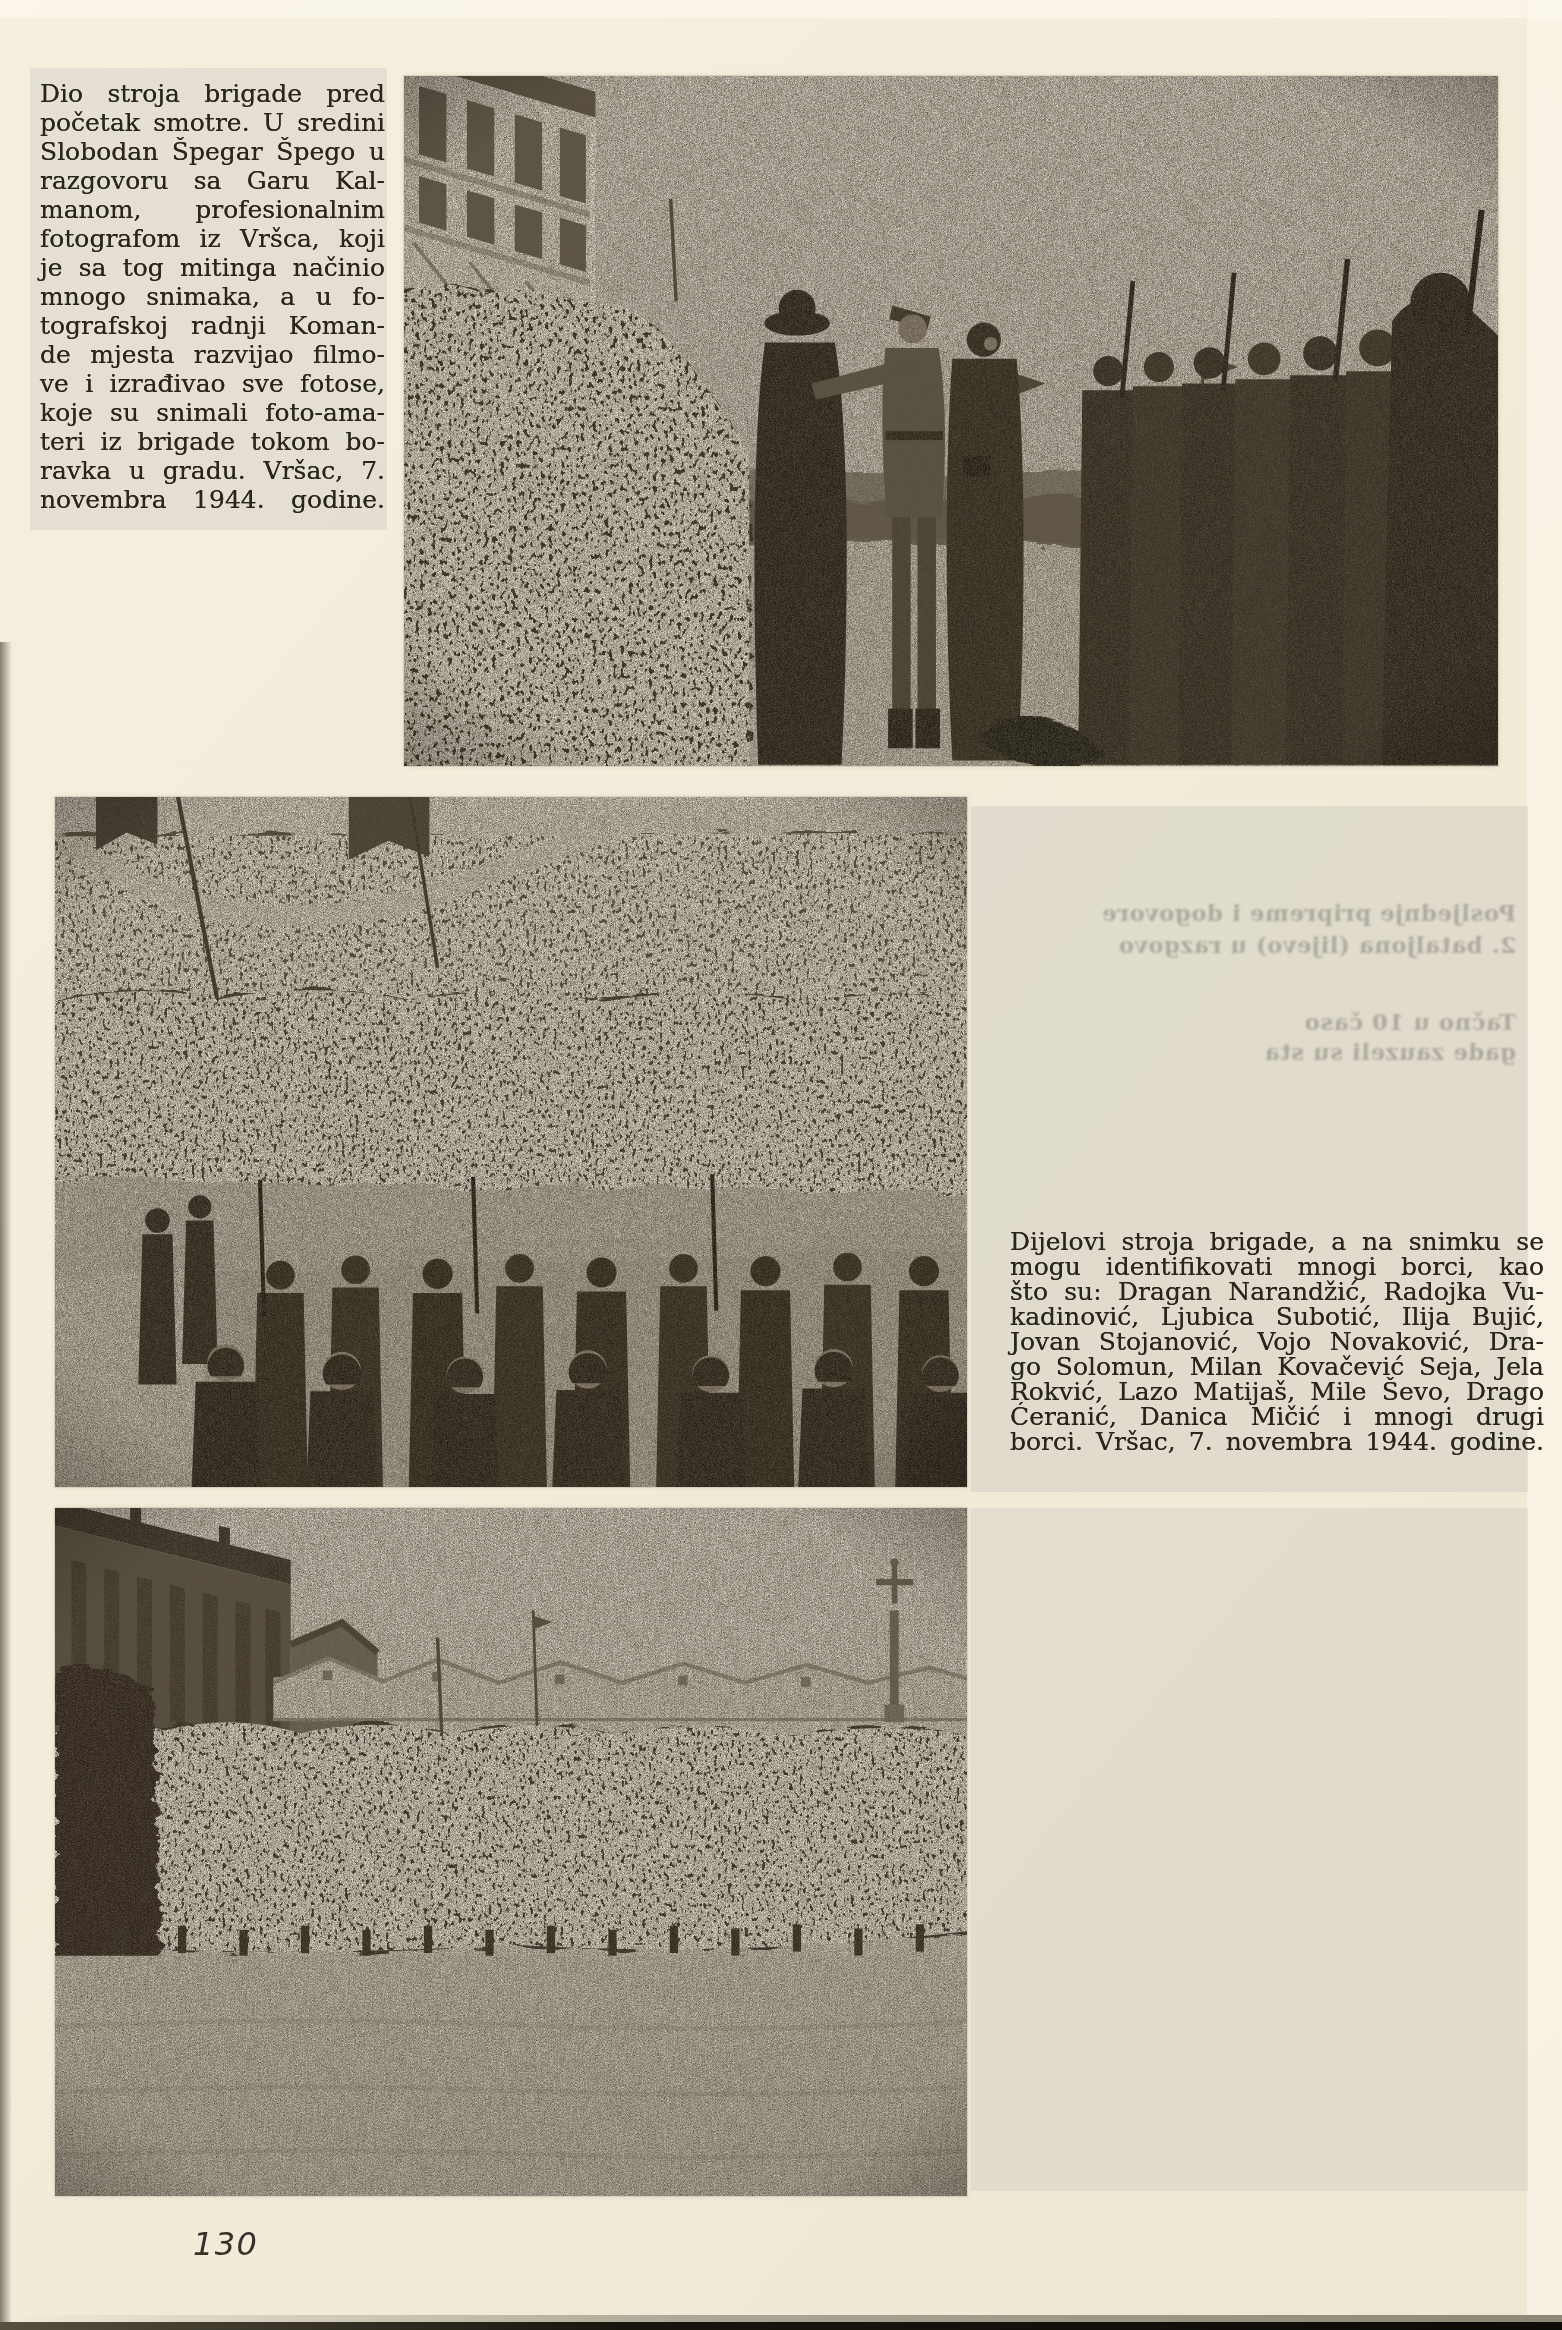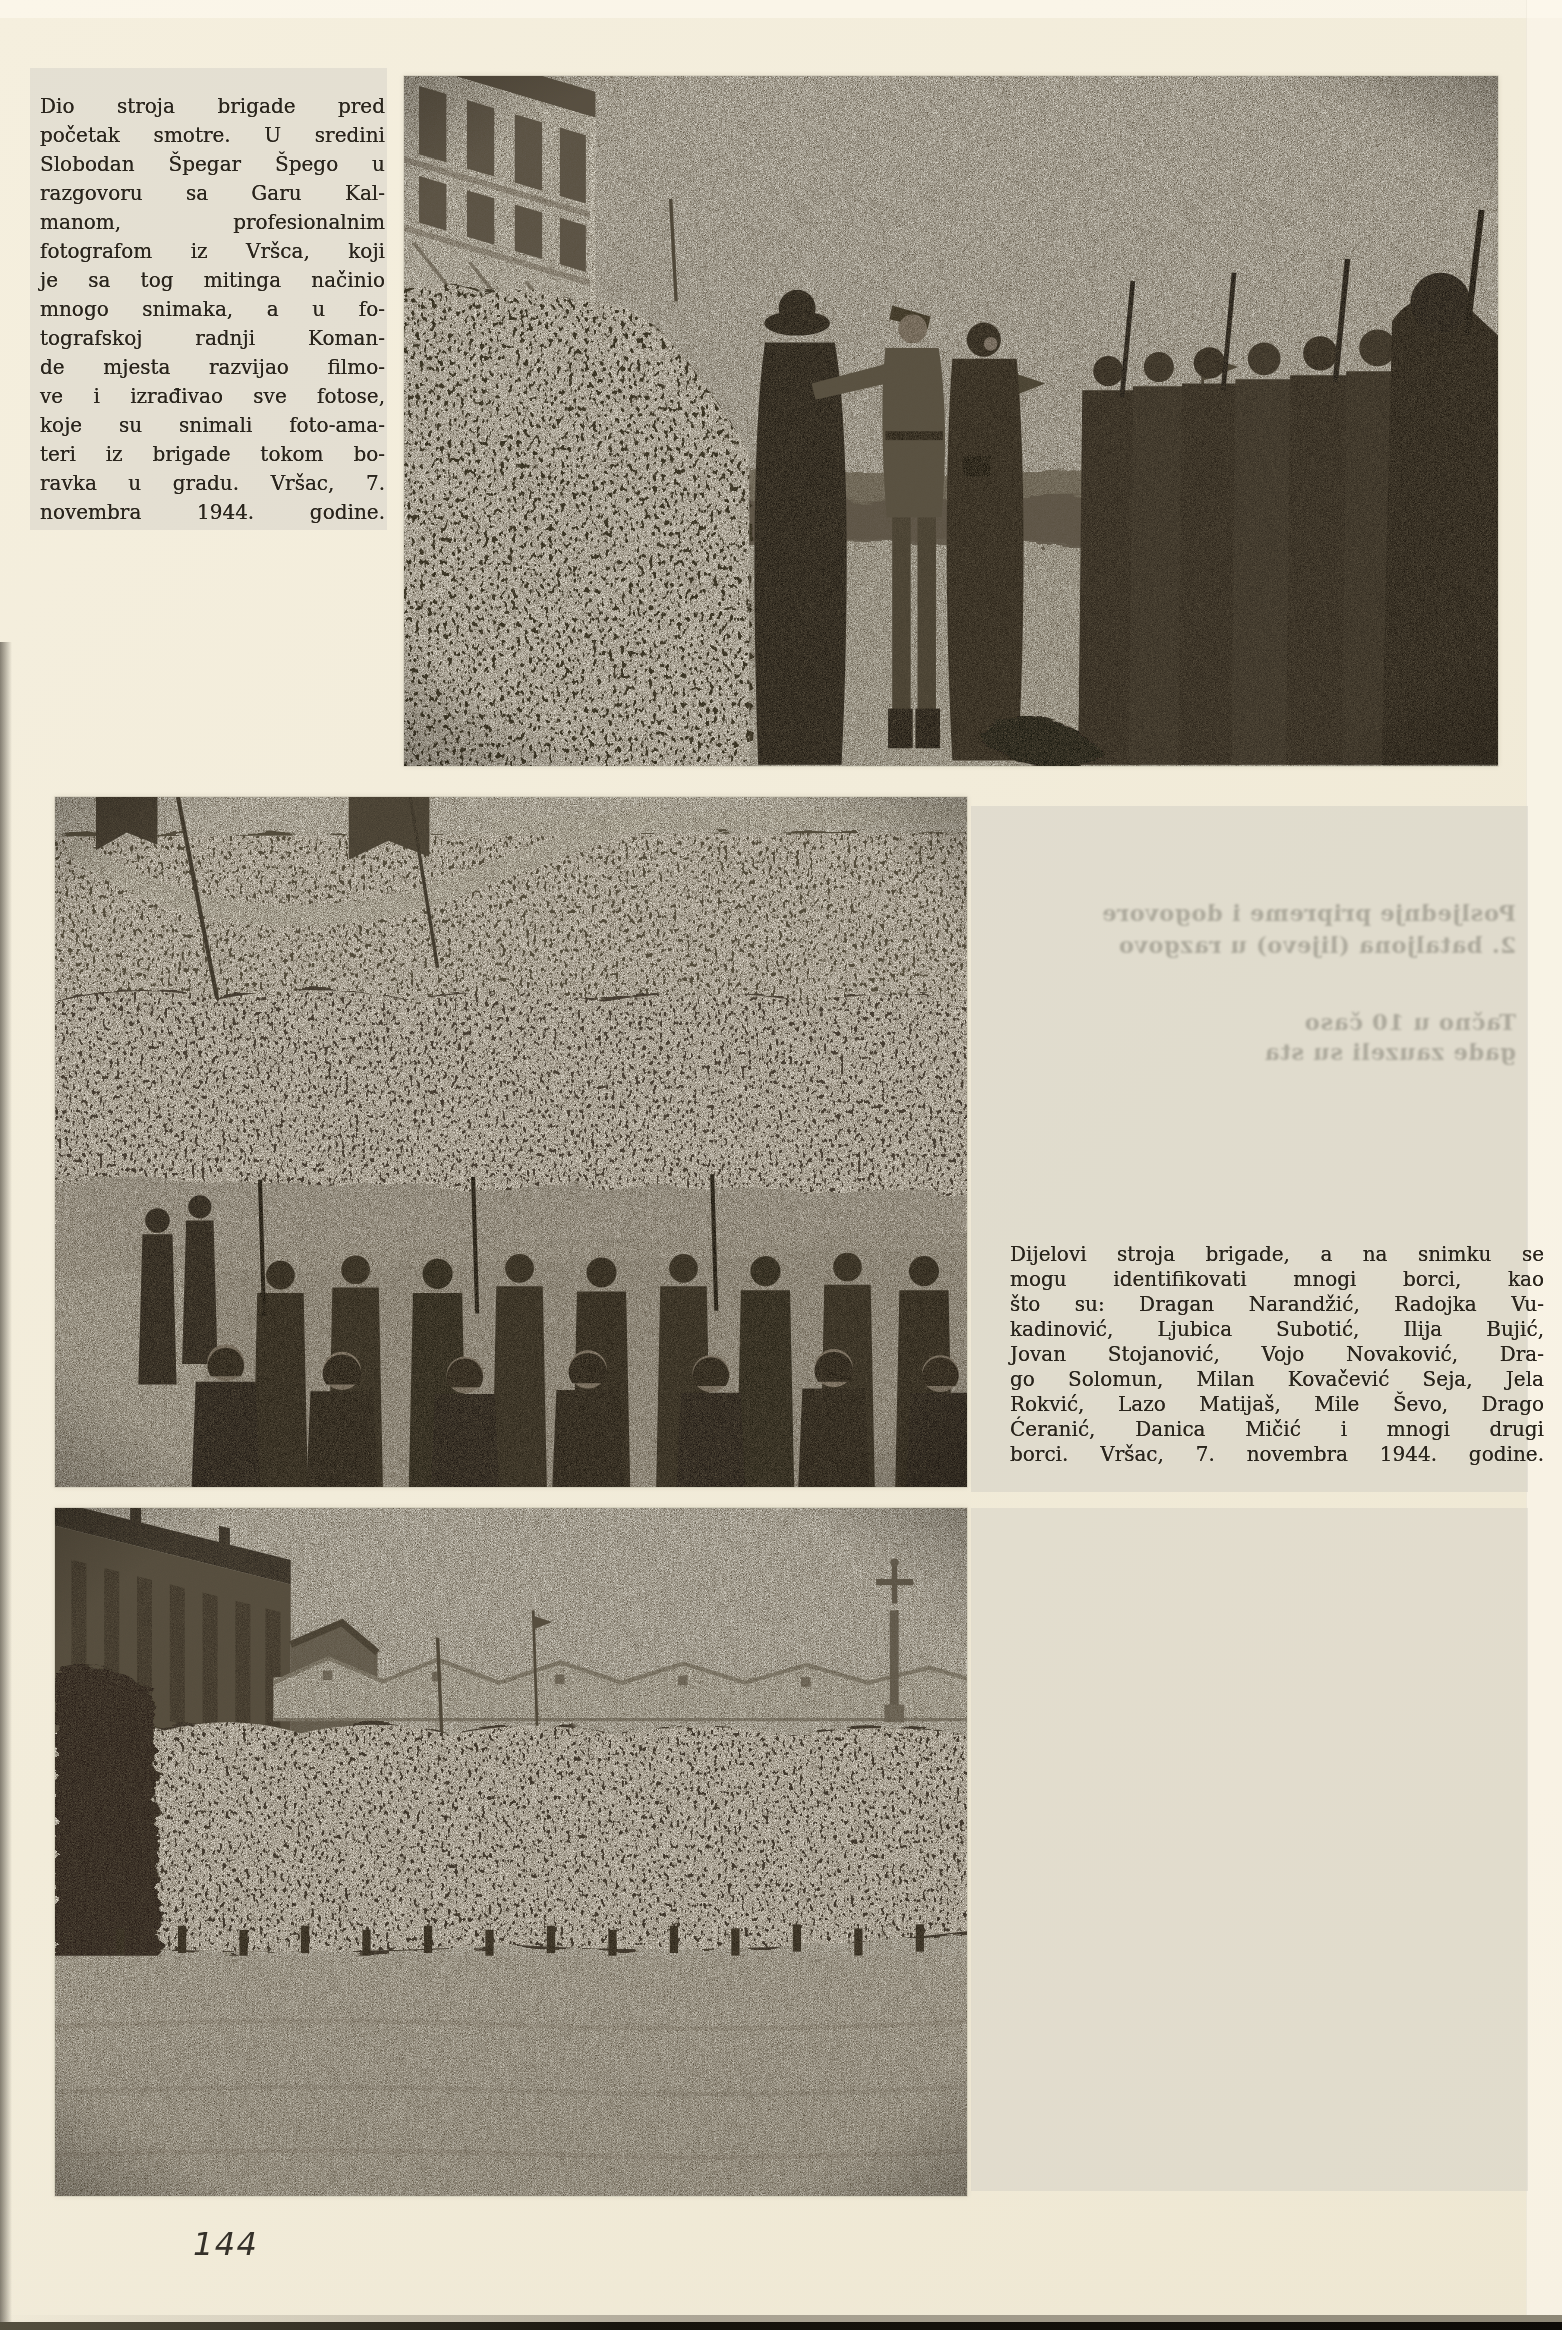--- a/index.html
+++ b/index.html
@@ -13,24 +13,23 @@
   .bleed{position:absolute;}
   .bleed-left{left:30px;top:68px;width:357px;height:462px;background:rgba(205,203,196,.42);}
   .bleed-right-a{left:971px;top:806px;width:557px;height:686px;background:rgba(203,201,193,.45);}
   .bleed-right-b{left:971px;top:1508px;width:557px;height:683px;background:rgba(203,201,193,.38);}
   .photo{position:absolute;margin:0;box-shadow:0 0 0 0.7px rgba(70,60,45,.15),0 0 5.5px rgba(70,60,45,.12);}
   .photo svg{display:block;width:100%;height:100%;}
   .photo-top{left:404px;top:76px;width:1094px;height:690px;}
   .photo-mid{left:55px;top:797px;width:912px;height:690px;}
   .photo-bot{left:55px;top:1508px;width:912px;height:688px;}
   .caption{
-    position:absolute;color:#29241c;font-size:20px;
+    position:absolute;color:#29241c;font-size:25px;
     text-align:justify;text-align-last:justify;white-space:pre-line;
     text-shadow:0 0 0.3px rgba(41,36,28,.85);
-    margin-top:13px;
   }
   .caption-left{left:40px;top:79px;width:345px;line-height:29px;}
   .caption-mid{left:1010px;top:1229px;width:534px;line-height:25px;}
   .caption-bot{left:992px;top:2057px;width:534px;line-height:29px;}
   .ghost{
     position:absolute;transform:scaleX(-1);color:rgba(122,119,108,.5);
     font-size:22.5px;font-weight:bold;letter-spacing:0.7px;filter:blur(0.9px);
     white-space:nowrap;overflow:hidden;width:505px;
   }
   .ghost-1{left:1011px;top:900px;}
@@ -436,20 +435,20 @@
   <div class="caption caption-mid">Dijelovi stroja brigade, a na snimku se
 mogu identifikovati mnogi borci, kao
 što su: Dragan Narandžić, Radojka Vu-
 kadinović, Ljubica Subotić, Ilija Bujić,
 Jovan Stojanović, Vojo Novaković, Dra-
 go Solomun, Milan Kovačević Seja, Jela
 Rokvić, Lazo Matijaš, Mile Ševo, Drago
 Ćeranić, Danica Mičić i mnogi drugi
 borci. Vršac, 7. novembra 1944. godine.</div>
 
-  <div class="pageno">144</div>
+  <div class="pageno">130</div>
 
   <div class="edge edge-left"></div>
   <div class="edge edge-bottom-grey"></div>
   <div class="edge edge-bottom-black"></div>
 
 </div>
 
 
 </body></html>

